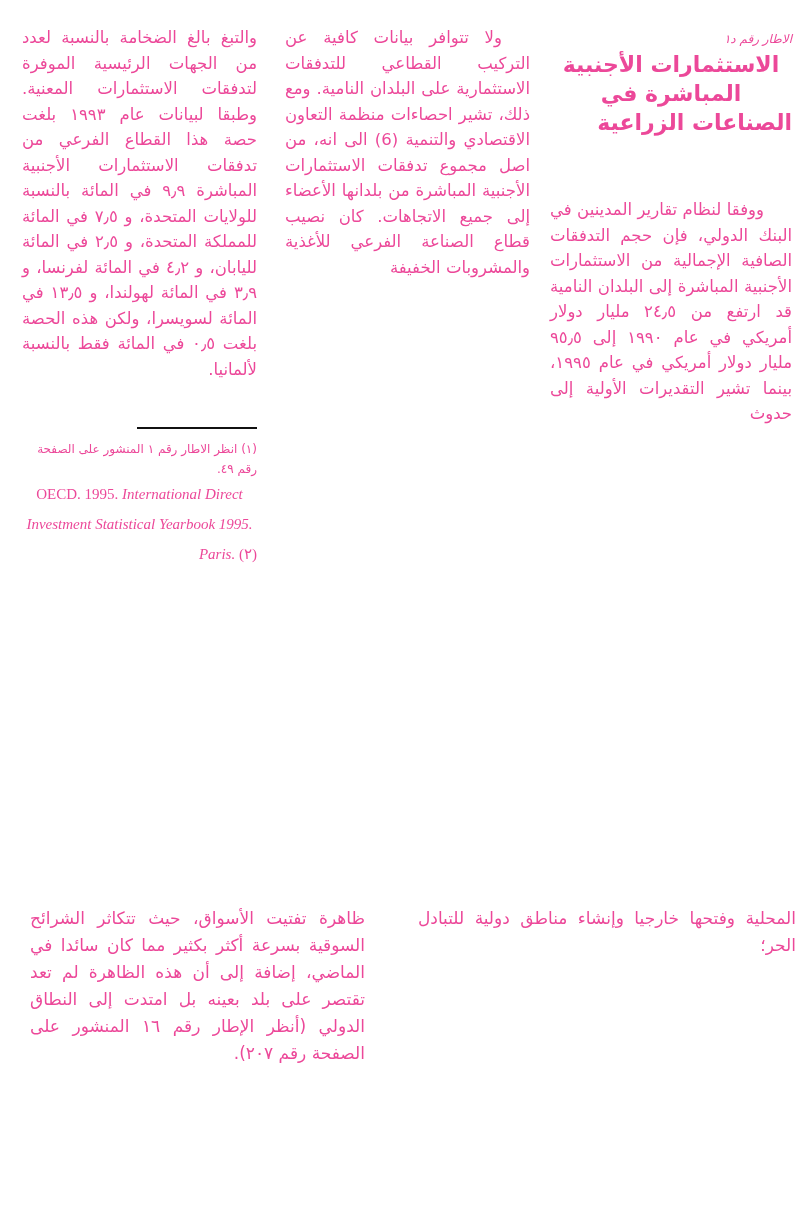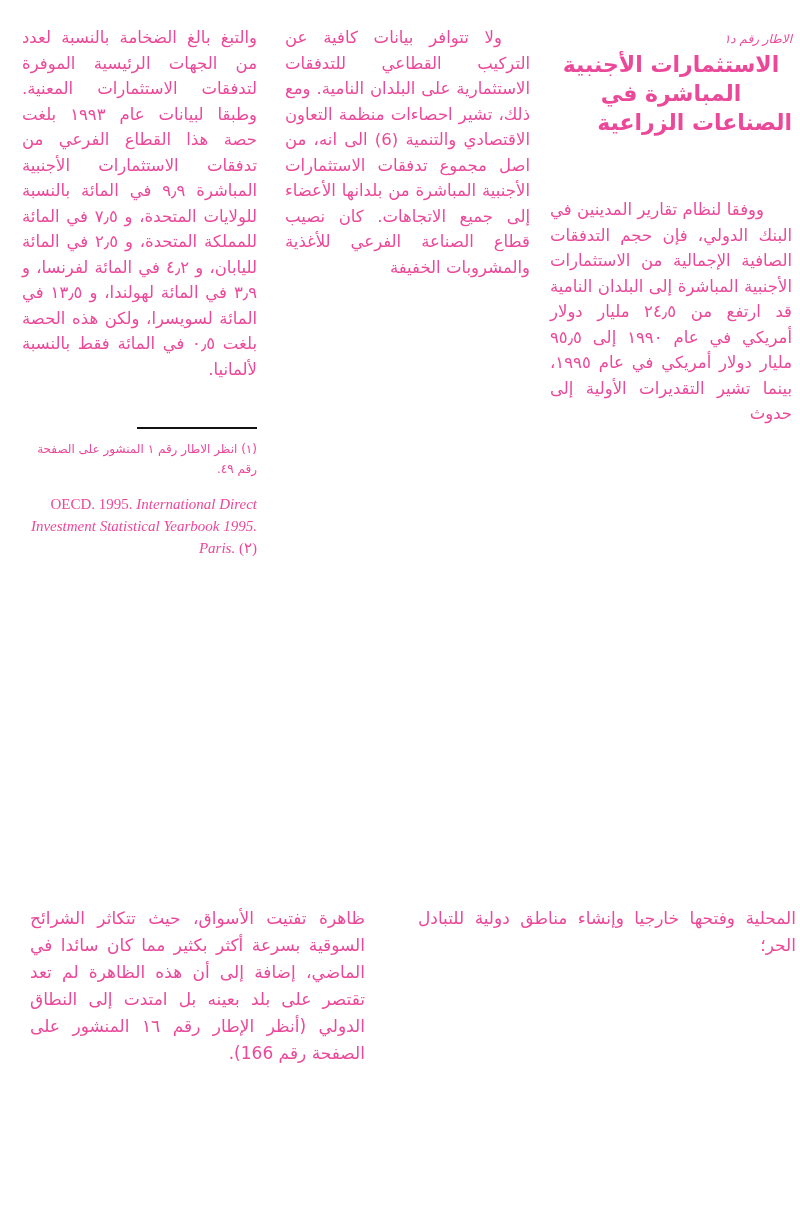--- a/index.html
+++ b/index.html
@@ -17,21 +17,21 @@
     #col-right { left: 550px; width: 242px; top: 0; }
     #col-mid { left: 285px; width: 245px; top: 25px; }
     #col-left { left: 22px; width: 235px; top: 25px; }
 
     .box-label { font-size: 12px; font-style: italic; line-height: 22px; margin-top: 28px; text-align: right; }
     .box-title { font-weight: bold; font-size: 22px; line-height: 29px; text-align: center; text-align-last: right; margin-bottom: 60px; }
 
     .footnote-rule { width: 120px; height: 2px; background: #111; margin: 45px 0 10px auto; margin-right: 0; }
     .fn { font-size: 12px; line-height: 20px; }
     .fn-ar { direction: rtl; text-align: right; }
-    .fn-en { direction: ltr; text-align: right; font-family: "Liberation Serif", serif; font-size: 15px; line-height: 22px; margin-top: 14px; }
+    .fn-en { direction: ltr; text-align: center; font-family: "Liberation Serif", serif; font-size: 15px; line-height: 30px; }
     .fn-en i { font-style: italic; }
 
     #bottom-right { left: 418px; width: 378px; top: 905px; font-size: 17px; line-height: 27px; }
     #bottom-left { left: 30px; width: 335px; top: 905px; font-size: 17px; line-height: 27px; }
     .bullet { position: relative; padding-right: 32px; }
     .bullet::before {
       content: ""; position: absolute; right: 4px; top: 9px;
       width: 10px; height: 10px; border-radius: 50%; background: #111;
     }
   </style>
@@ -56,14 +56,14 @@
     <span>OECD. 1995. </span><i>International Direct Investment Statistical Yearbook 1995. Paris.</i>
     <span>(٢)</span>
   </div>
 </div>
 
 <div class="col" id="bottom-right">
   <p>المحلية وفتحها خارجيا وإنشاء مناطق دولية للتبادل الحر؛</p>
 </div>
 
 <div class="col" id="bottom-left">
-  <p>ظاهرة تفتيت الأسواق، حيث تتكاثر الشرائح السوقية بسرعة أكثر بكثير مما كان سائدا في الماضي، إضافة إلى أن هذه الظاهرة لم تعد تقتصر على بلد بعينه بل امتدت إلى النطاق الدولي (أنظر الإطار رقم ١٦ المنشور على الصفحة رقم 166).</p>
+  <p>ظاهرة تفتيت الأسواق، حيث تتكاثر الشرائح السوقية بسرعة أكثر بكثير مما كان سائدا في الماضي، إضافة إلى أن هذه الظاهرة لم تعد تقتصر على بلد بعينه بل امتدت إلى النطاق الدولي (أنظر الإطار رقم ١٦ المنشور على الصفحة رقم ٢٠٧).</p>
 </div>
 
 </body></html>

